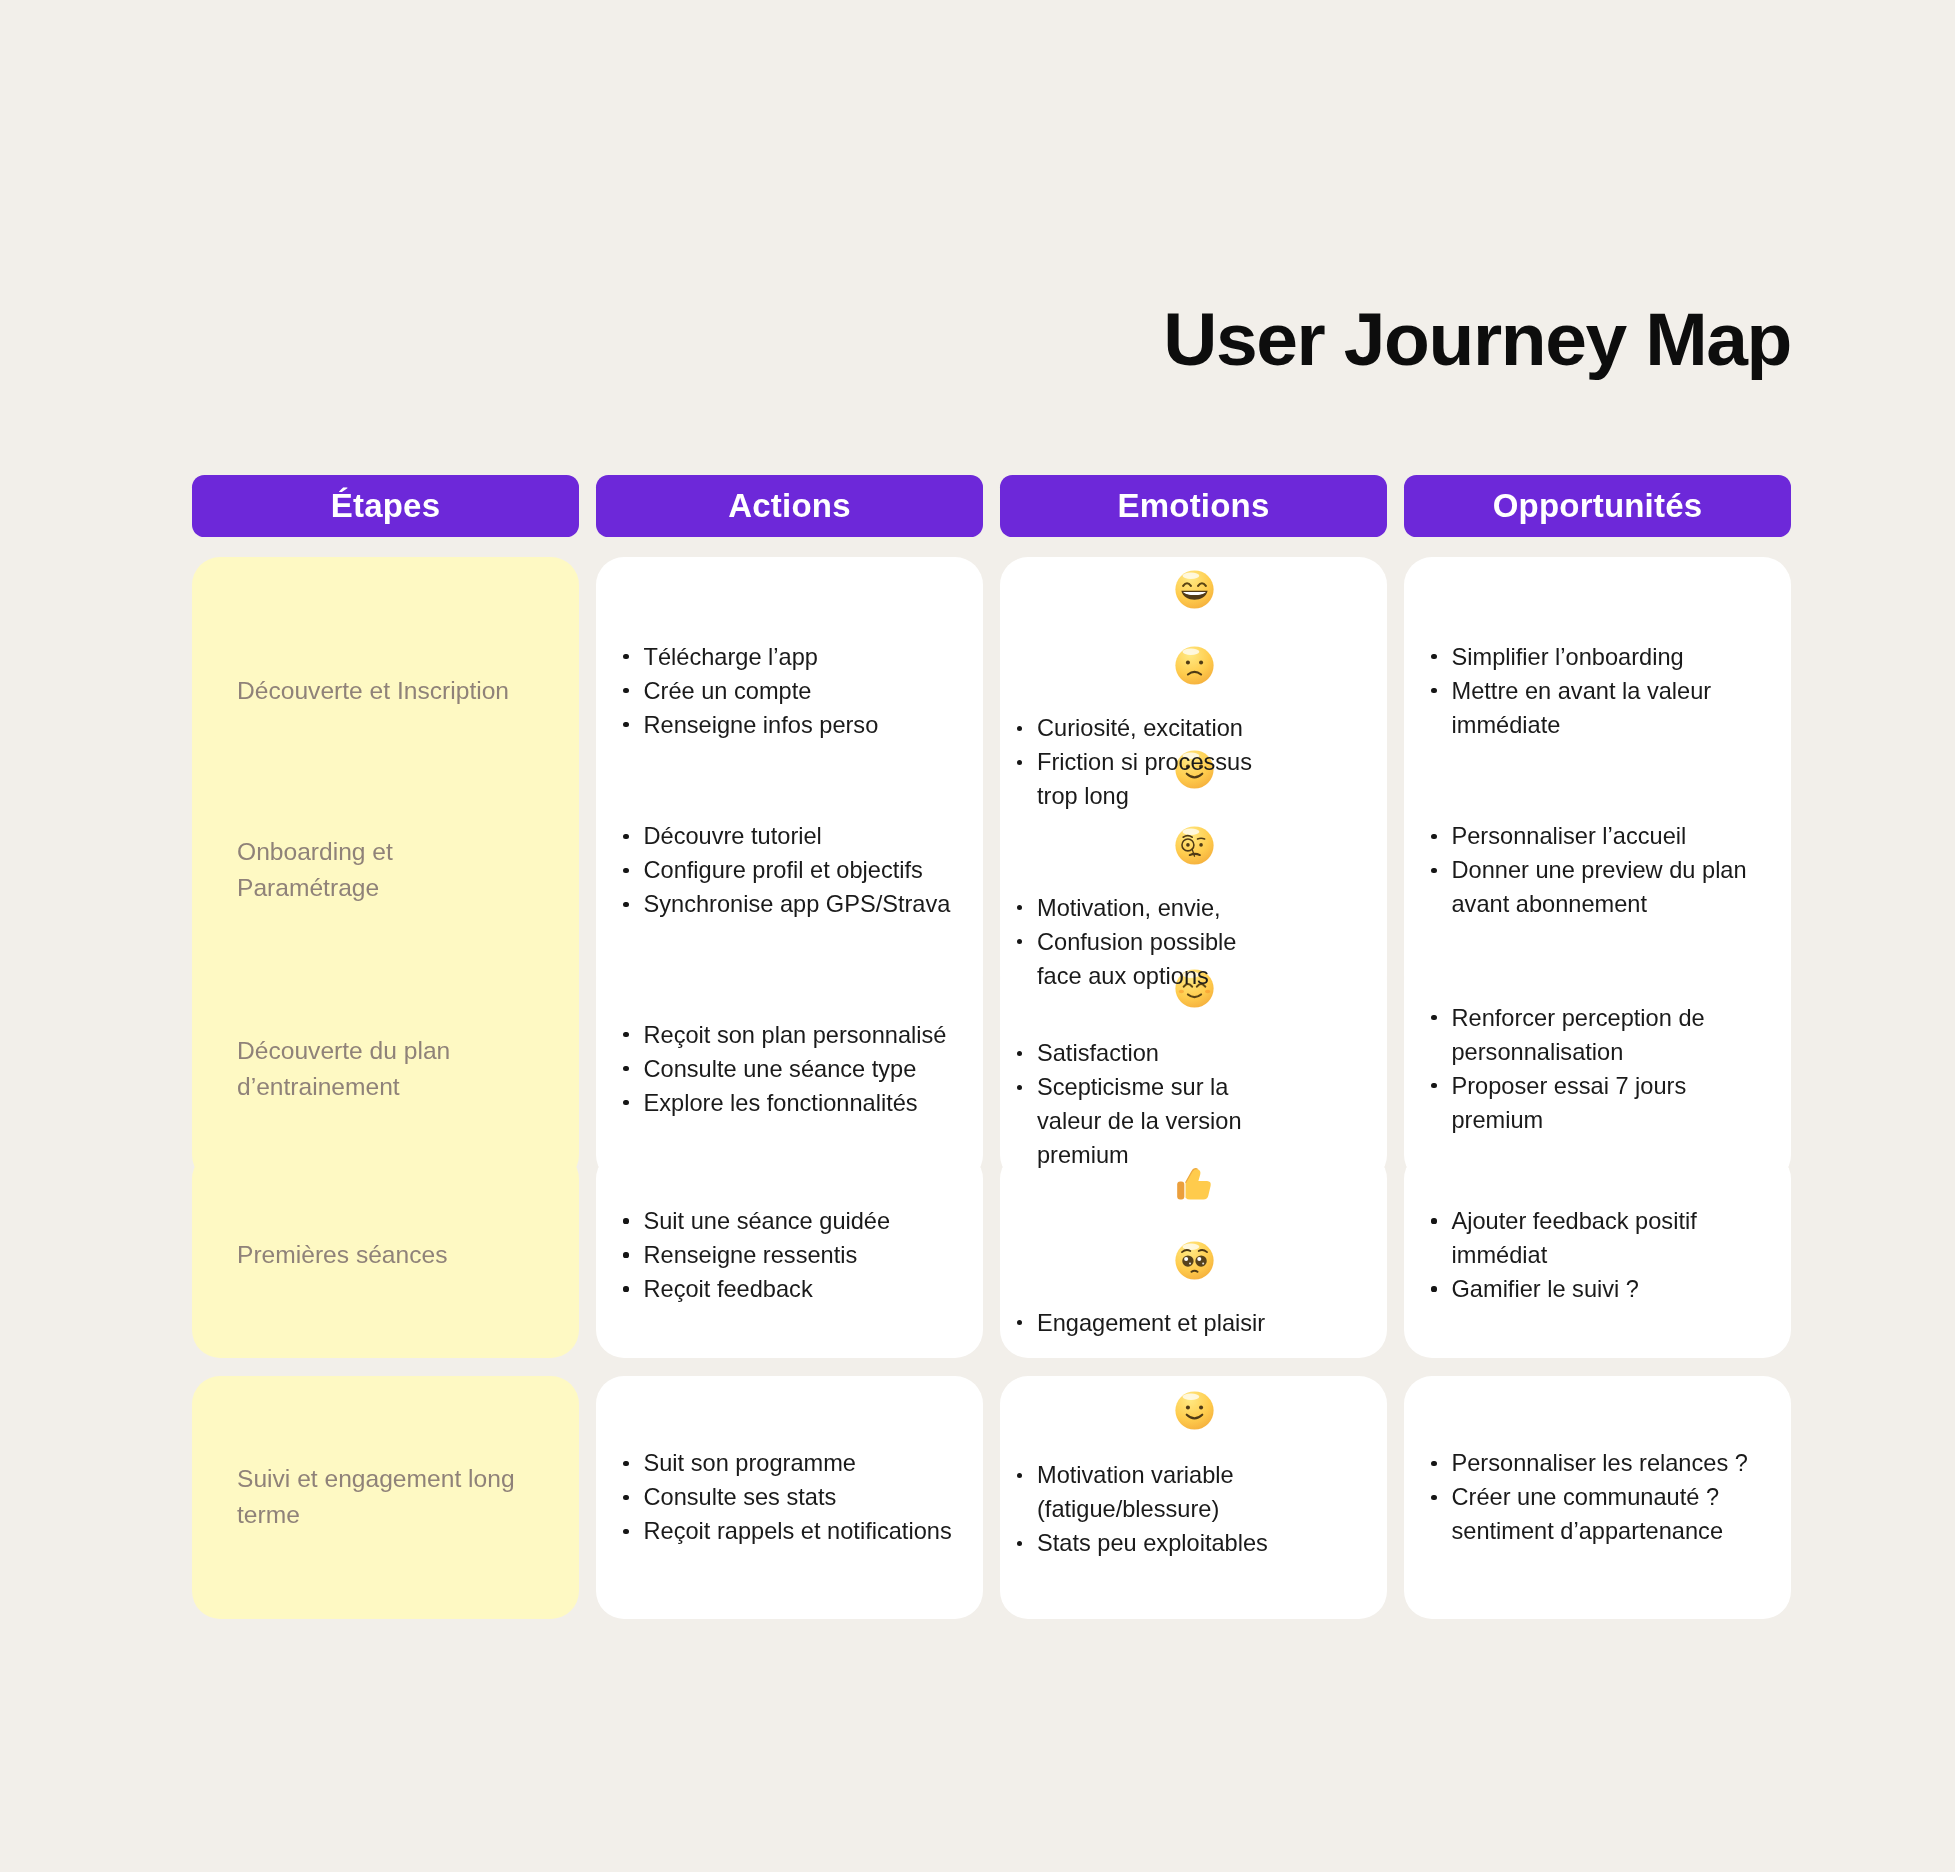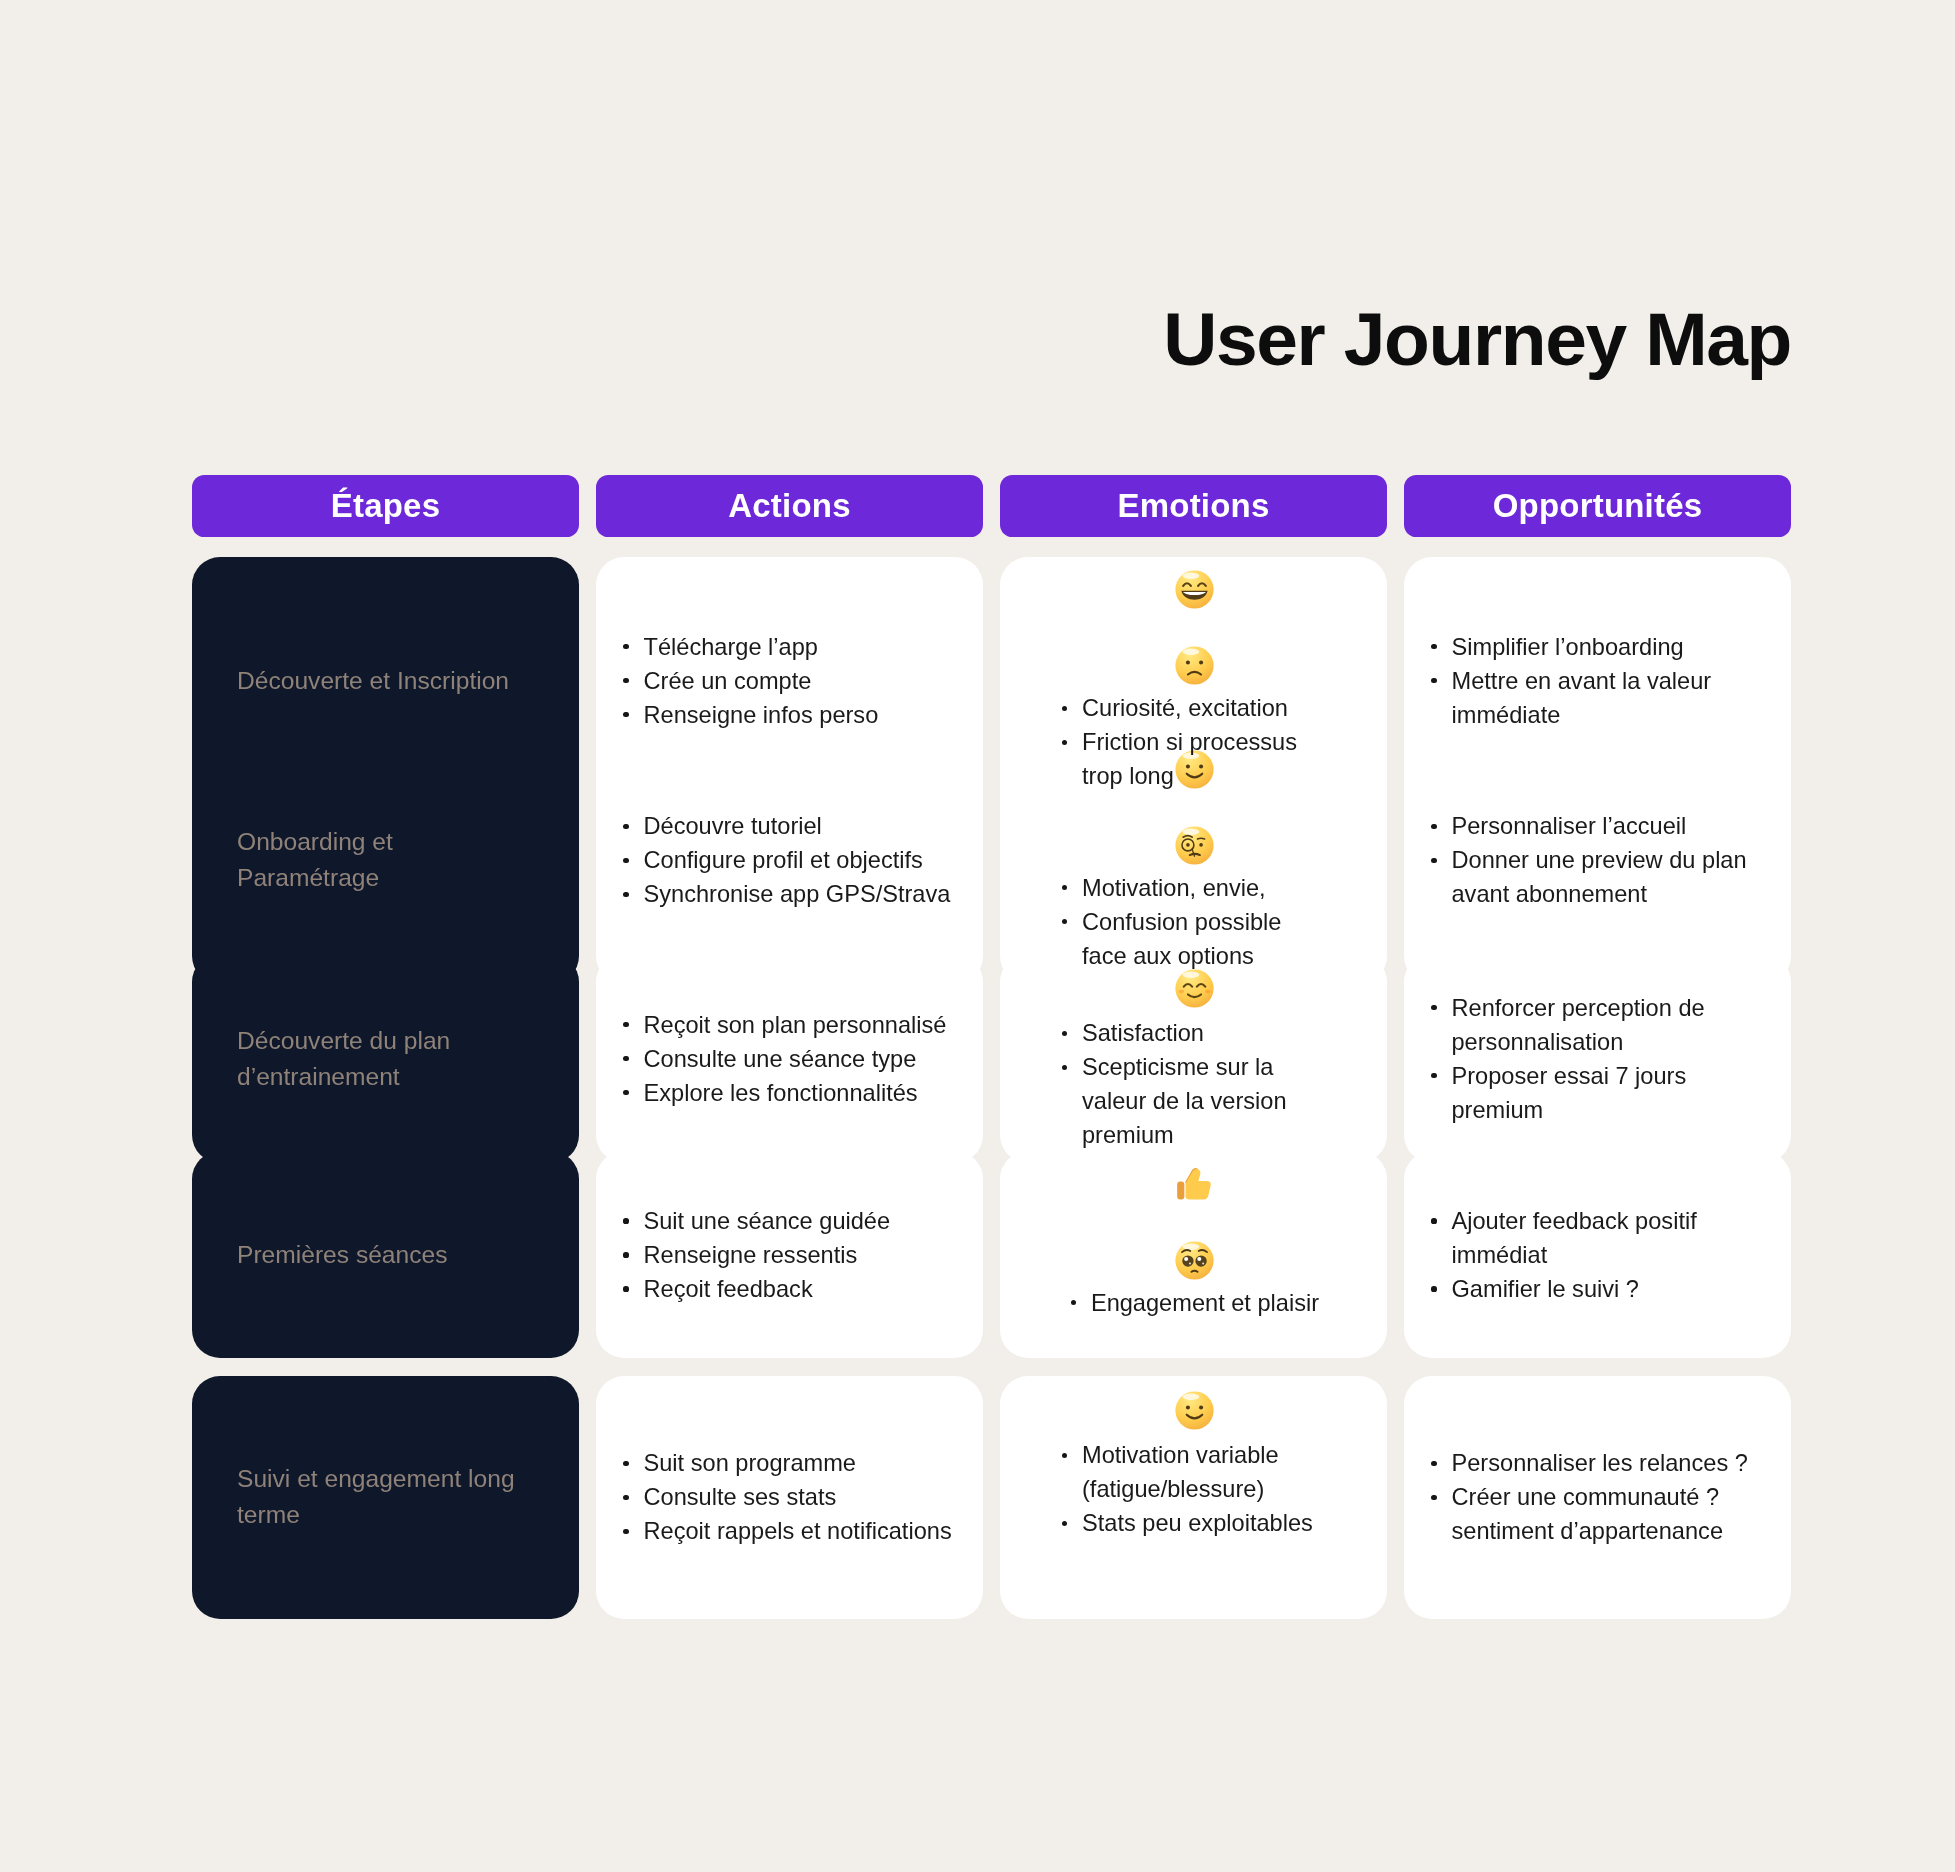--- a/index.html
+++ b/index.html
@@ -23,38 +23,38 @@
     display:flex;align-items:center;justify-content:center;
   }
   .row{margin-bottom:17.5px;}
   .r1{height:162px;}
   .r2{height:200px;}
   .r3{height:180px;}
   .r4{height:207px;}
   .r5{height:243px;}
   .cell{border-radius:28px;box-sizing:border-box;height:100%;}
   .stage{
-    background:#0f172a;display:flex;align-items:center;
+    background:#fef9c3;display:flex;align-items:center;
     padding:9.5px 61px 9.5px 45px;
     font-size:24.6px;line-height:36px;color:#8F8279;font-weight:500;
   }
   .card{
     background:#FFFFFF;display:flex;flex-direction:column;justify-content:center;
     padding:11.3px 14px 11.3px 26.5px;
   }
   ul.blist{list-style:none;margin:0;padding:0;}
   ul.blist li{
     position:relative;padding-left:21px;
     font-size:23.6px;line-height:34px;color:#1A1A1A;
   }
   ul.blist li::before{
     content:"";position:absolute;left:0.9px;top:14.7px;
     width:5.2px;height:5.2px;border-radius:50%;background:#161616;
   }
-  .emotions{align-items:center;gap:4px;padding-left:16px;}
+  .emotions{gap:24px;padding-left:16px;}
   .emoji-col{
     display:flex;flex-direction:column;justify-content:center;align-items:center;
     gap:33px;flex:0 0 47px;
   }
   .emoji{width:43px;height:43px;flex:0 0 auto;}
   .emotions ul.blist{flex:1;}
   .emotions ul.blist li{max-width:246px;}
   .defs{position:absolute;width:0;height:0;overflow:hidden;}
 </style>
 </head>

